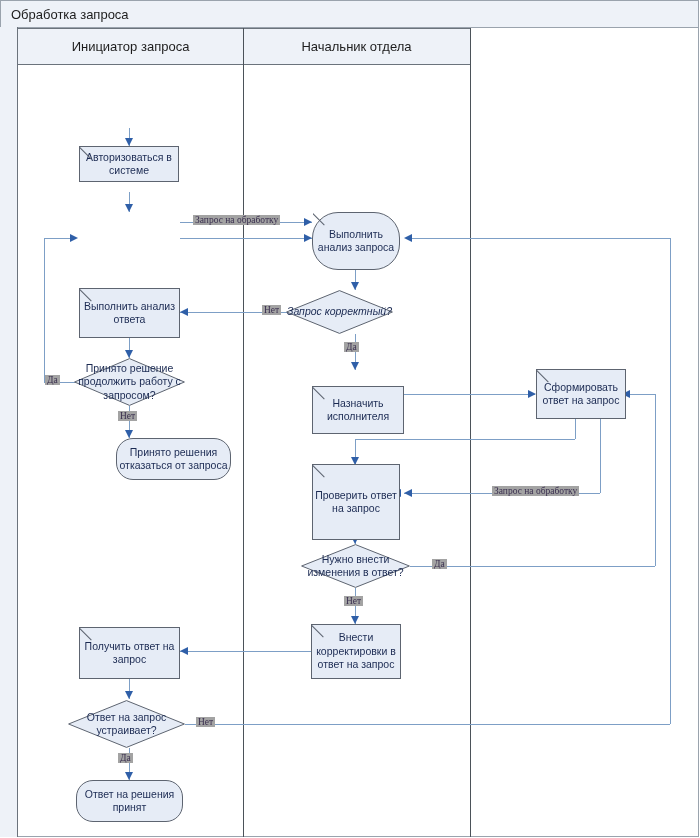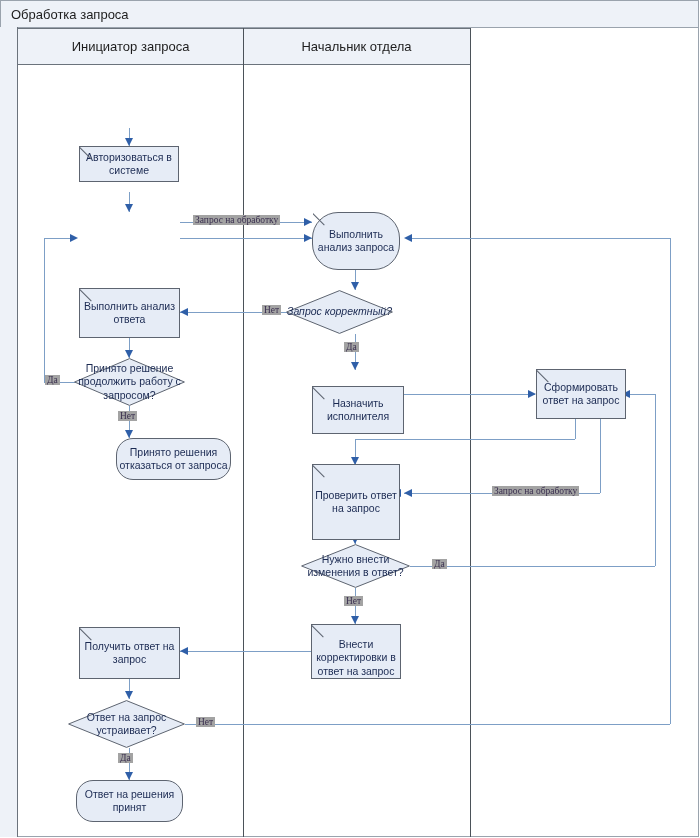--- a/index.html
+++ b/index.html
@@ -216,21 +216,21 @@
     <span>Проверить ответ на запрос</span>
   </div>
 
   <div class="node n-dec" style="left:301px;top:544px;width:109px;height:44px;">
     <svg class="dia" viewBox="0 0 109 44" preserveAspectRatio="none">
       <polygon points="54.5,0.6 108.4,22 54.5,43.4 0.6,22" fill="#e6ecf6" stroke="#5d6470" stroke-width="1"></polygon>
     </svg>
     <span class="dlabel">Нужно внести изменения в ответ?</span>
   </div>
 
-  <div class="node n-proc" style="left:311px;top:624px;width:90px;height:55px;align-items:flex-end;">
+  <div class="node n-proc" style="left:311px;top:624px;width:90px;height:55px;">
     <span class="corner"></span>
     <span>Внести корректировки в ответ на запрос</span>
   </div>
 
   <div class="node n-proc" style="left:536px;top:369px;width:90px;height:50px;">
     <span class="corner"></span>
     <span>Сформировать ответ на запрос</span>
   </div>
 
 </div>

